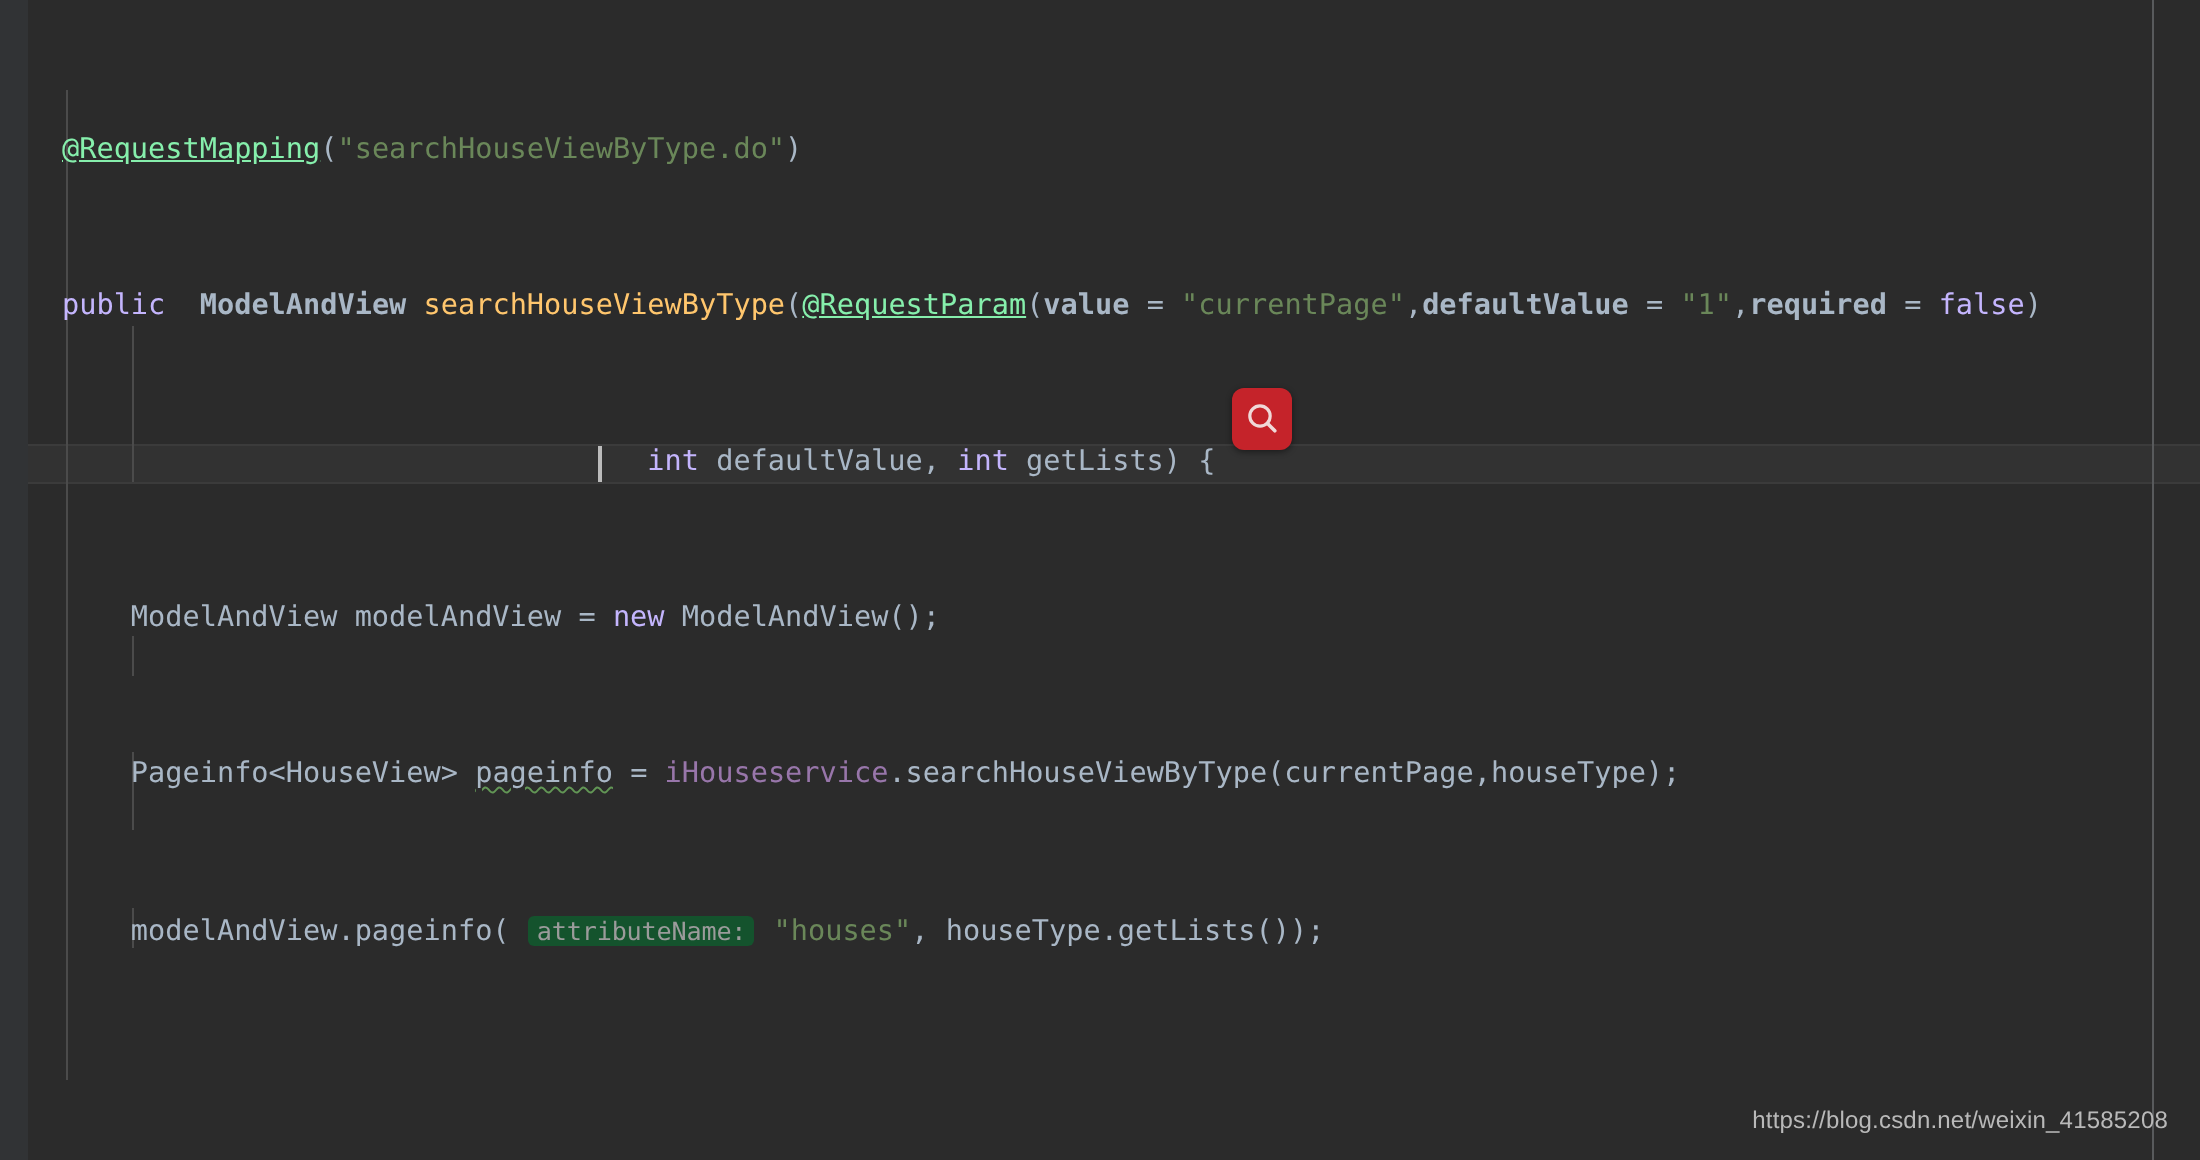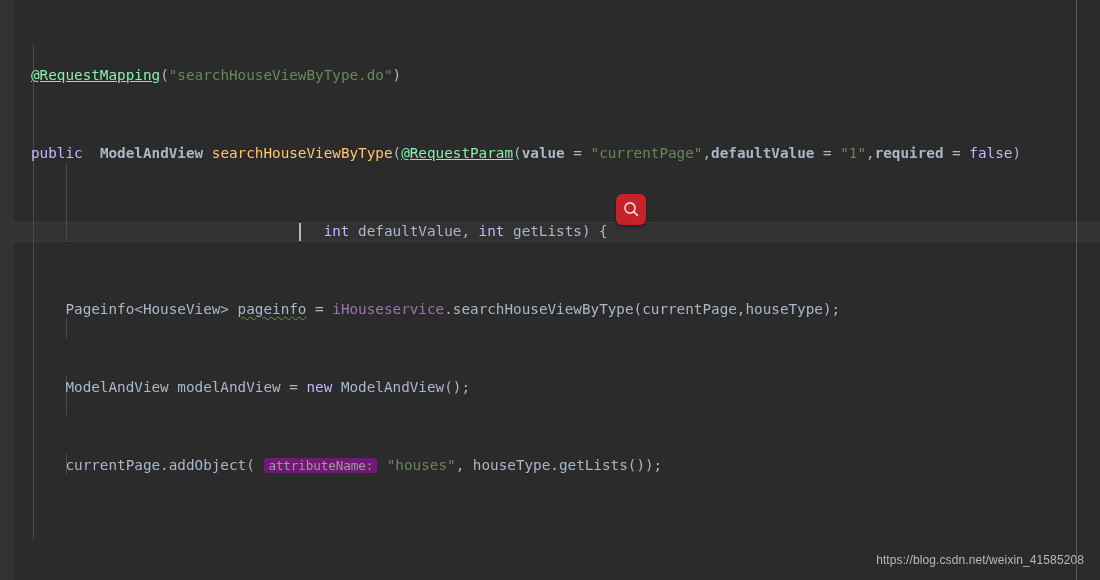--- a/index.html
+++ b/index.html
@@ -72,21 +72,21 @@
   .pln  { color: #a9b7c6; }
   .wavy {
     text-decoration: underline;
     text-decoration-style: wavy;
     text-decoration-color: #629755;
     text-decoration-thickness: 1px;
     text-underline-offset: 2px;
   }
   
   .hint {
-    background: #701a75;
+    background: #14532d;
     color: #9b9b9b;
     border-radius: 3px;
     font-size: 12.6px;
     padding: 0px 4px;
     margin: 0 1px;
     letter-spacing: -0.1px;
   }
   
   #caret {
     position: absolute;
@@ -135,25 +135,25 @@
   <div class="indent-guide" style="left:66px; top:454px; height:20px;"></div>
 
   <div id="code">
 
     <div class="line"><span class="anno">@RequestMapping</span><span class="pln">(</span><span class="str">"searchHouseViewByType.do"</span><span class="pln">)</span></div>
 
     <div class="line"><span class="kw">public</span><span class="pln">  </span><span class="typ">ModelAndView</span><span class="pln"> </span><span class="mth">searchHouseViewByType</span><span class="pln">(</span><span class="anno">@RequestParam</span><span class="pln">(</span><span class="typ">value</span><span class="pln"> = </span><span class="str">"currentPage"</span><span class="pln">,</span><span class="typ">defaultValue</span><span class="pln"> = </span><span class="str">"1"</span><span class="pln">,</span><span class="typ">required</span><span class="pln"> = </span><span class="kw">false</span><span class="pln">)</span></div>
 
     <div class="line"><span class="pln">                                  </span><span class="kw">int</span><span class="pln"> defaultValue, </span><span class="kw">int</span><span class="pln"> getLists) {</span></div>
 
+    <div class="line"><span class="pln">    ModelAndView modelAndView = </span><span class="kw">new</span><span class="pln"> ModelAndView();</span></div>
+
     <div class="line"><span class="pln">    Pageinfo&lt;HouseView&gt; </span><span class="pln wavy">pageinfo</span><span class="pln"> = </span><span class="fld">iHouseservice</span><span class="pln">.searchHouseViewByType(currentPage,houseType);</span></div>
 
-    <div class="line"><span class="pln">    ModelAndView modelAndView = </span><span class="kw">new</span><span class="pln"> ModelAndView();</span></div>
-
-    <div class="line"><span class="pln">    currentPage.addObject( </span><span class="hint">attributeName:</span><span class="pln"> </span><span class="str">"houses"</span><span class="pln">, houseType.getLists());</span></div>
+    <div class="line"><span class="pln">    modelAndView.pageinfo( </span><span class="hint">attributeName:</span><span class="pln"> </span><span class="str">"houses"</span><span class="pln">, houseType.getLists());</span></div>
 
 
     
 
     
 
     
 
     
 

